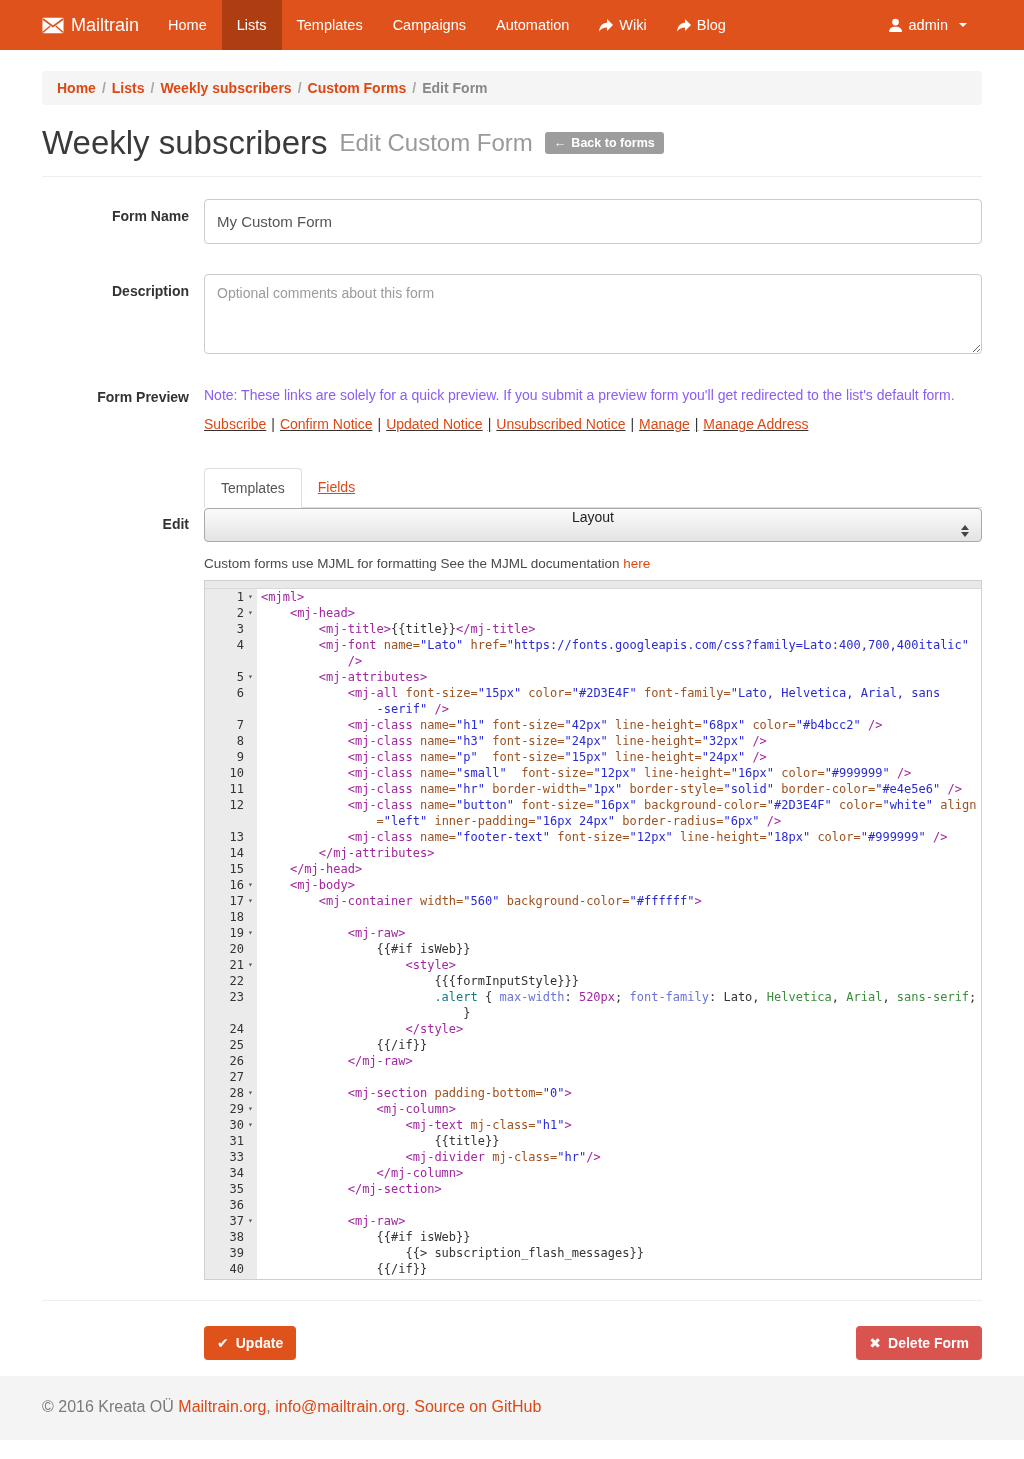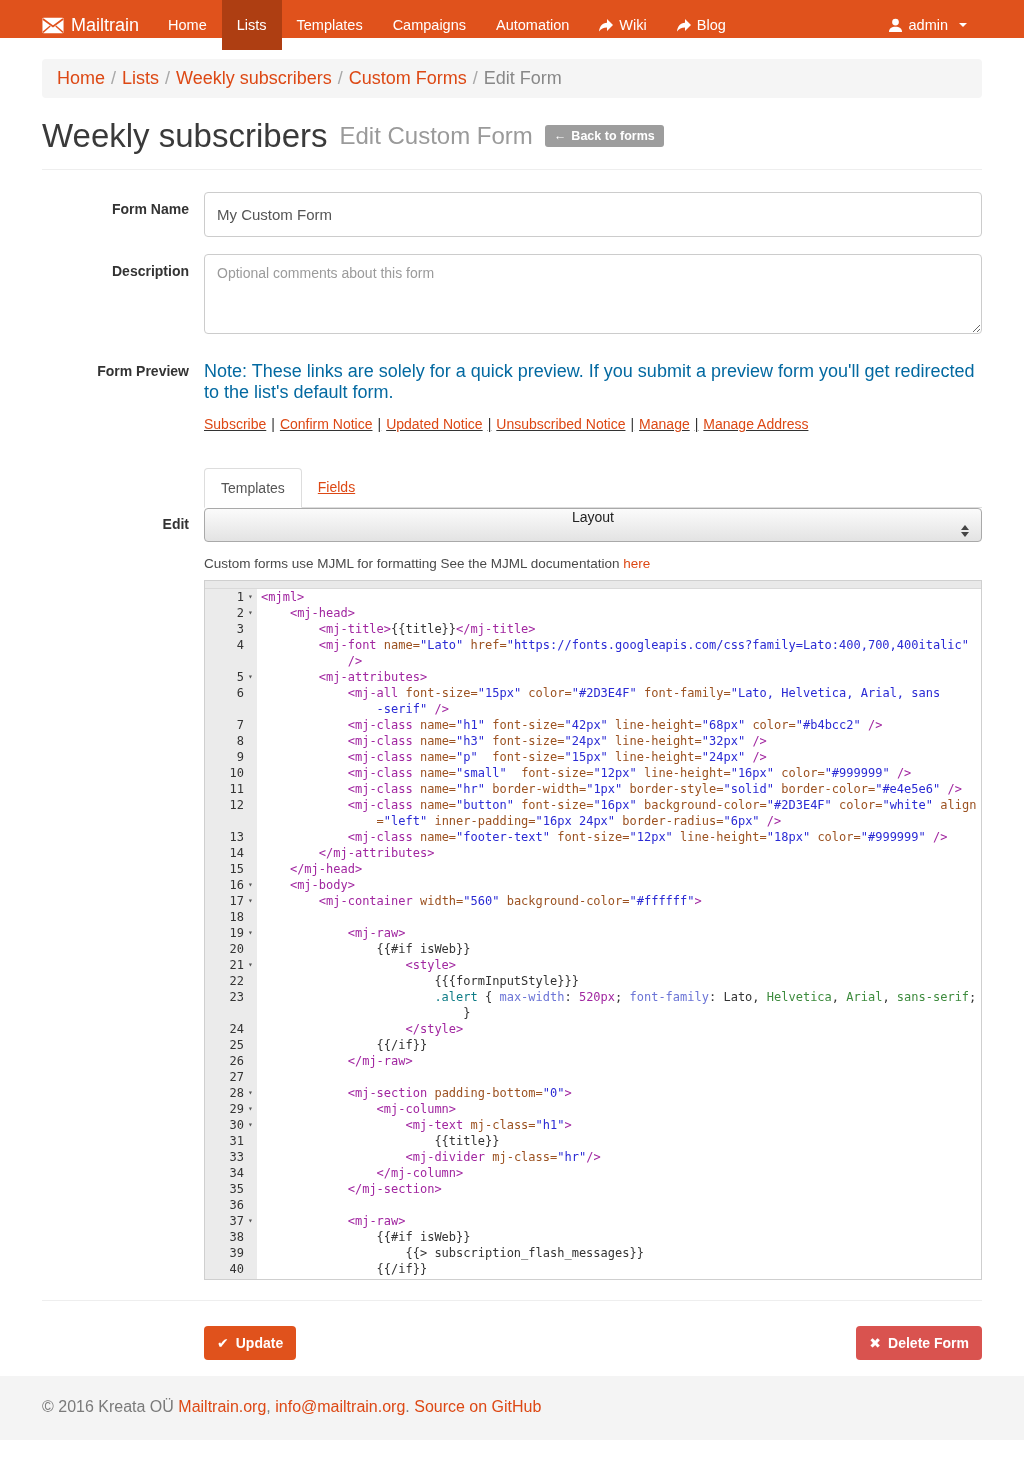--- a/index.html
+++ b/index.html
@@ -5,51 +5,51 @@
   * { box-sizing: border-box; margin: 0; padding: 0; }
   html,body { width:1024px; }
   body {
     font-family: "Liberation Sans", "DejaVu Sans", sans-serif;
     font-size: 14px; color:#333; background:#fff;
   }
   a { text-decoration: none; }
   .container { width: 970px; margin: 0 auto; padding: 0 15px; }
 
   
-  .navbar { height:38px; background:#E0521C; }
+  .navbar { height:50px; background:#E0521C; }
   .navbar .container { display:flex; align-items:stretch; height:50px; }
   .brand { display:flex; align-items:center; gap:7px; color:#fff; font-size:18px; padding-right:14px; }
   .nav-items { display:flex; align-items:stretch; list-style:none; }
   .nav-item { display:flex; align-items:center; gap:6px; padding:0 15px; color:#fff; font-size:14.5px; cursor:pointer; }
   .nav-item.active { background:#AE3E12; }
   .nav-right { margin-left:auto; display:flex; align-items:stretch; }
   .caret { display:inline-block; width:0; height:0; border-left:4px solid transparent; border-right:4px solid transparent; border-top:4px solid #fff; margin-left:5px; }
 
   
-  .breadcrumb { margin-top:21px; background:#f5f5f5; border-radius:4px; padding:9px 15px; font-size:18px; color:#999; }
+  .breadcrumb { margin-top:21px; background:#f5f5f5; border-radius:4px; padding:9px 15px; font-size:14px; color:#999;font-weight:bold; }
   .breadcrumb a { color:#DD4814; }
   .breadcrumb .sep { margin:0 6px; color:#a8a8a8; }
   .breadcrumb .current { color:#888; }
 
   
   .page-header { margin:19px 0 10px; }
   .page-header h1 { font-size:33px; font-weight:500; color:#3a3a3a; display:flex; align-items:center; gap:12px; }
   .page-header .subtitle { color:#9a9a9a; font-size:24px; font-weight:400; }
   .btn-back { background:#9d9d9d; color:#fff; font-size:12.5px; font-weight:700; padding:4px 9px; border-radius:3px; border:none; cursor:pointer; display:inline-flex; align-items:center; gap:5px; }
   hr.rule { border:none; border-top:1px solid #eee; margin:14px 0 22px; }
   hr.rule2 { border:none; border-top:1px solid #eee; margin:20px 0 24px; }
 
   
-  .frow { display:flex; margin-bottom:17px; }
+  .frow { display:flex; margin-bottom:30px; }
   .lbl-col { width:162px; text-align:right; padding-right:15px; padding-top:9px; font-weight:700; color:#333; flex:none; }
   .ctl-col { flex:1; }
   .text-input { width:100%; border:1px solid #ccc; border-radius:4px; padding:13px 12px; font-size:15px; color:#555; font-family:inherit; }
   .text-area { width:100%; height:80px; border:1px solid #ccc; border-radius:4px; padding:10px 12px; font-size:14px; color:#555; font-family:inherit; resize:vertical; }
   .text-area::placeholder, .text-input::placeholder { color:#9b9b9b; }
-  .preview-note { font-size:18px; color:#0369a1; padding-top:9px; }
+  .preview-note { font-size:14px; color:#8b5cf6; padding-top:9px; }
   .preview-links { margin-top:13px; font-size:14px; color:#333;text-decoration:underline; }
   .preview-links a { color:#DD4814; }
   .preview-links .bar { margin:0 5px; color:#333; }
 
   
   .tabs-row { margin-top:36px; }
   .tabs { display:flex; border-bottom:1px solid #ddd; list-style:none; }
   .tab { padding:11px 16px; font-size:14px; margin-bottom:-1px; cursor:pointer; }
   .tab.active { background:#fff; border:1px solid #ddd; border-bottom-color:#fff; border-radius:4px 4px 0 0; color:#555; }
   .tab a { color:#DD4814;text-decoration:underline; }

